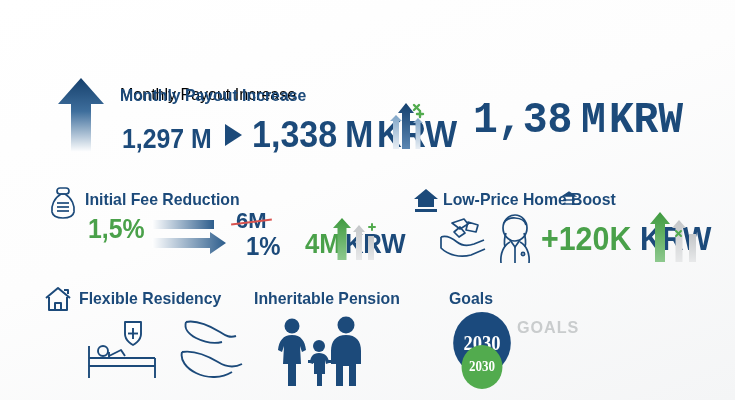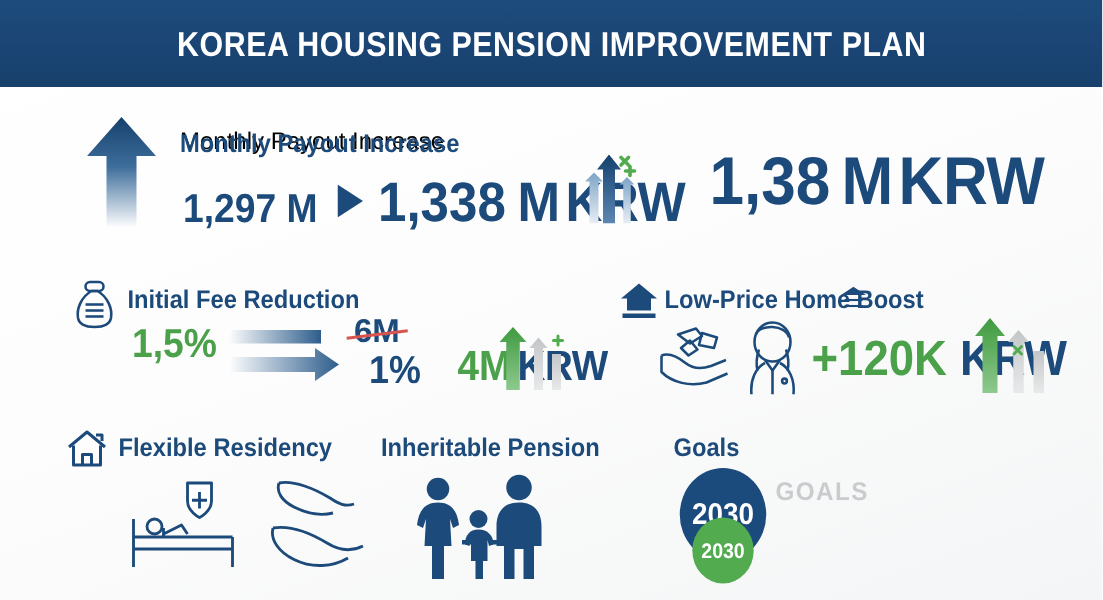--- a/index.html
+++ b/index.html
@@ -114,23 +114,20 @@
     transform: scaleX(0.93);
     transform-origin: left center;
     white-space: nowrap;
   }
 </style>
 </head>
 <body>
 
 <div id="infographic">
 
-  <div class="header-bar">
-    <div class="header-title">KOREA HOUSING PENSION IMPROVEMENT PLAN</div>
-  </div>
 
   <div class="block" style="left:58px; top:78px;">
     <svg class="big-arrow" viewBox="0 0 46 74" xmlns="http://www.w3.org/2000/svg">
       <defs>
         <linearGradient id="gradUp" x1="0" y1="0" x2="0" y2="1">
           <stop offset="0%" stop-color="#16406c"></stop>
           <stop offset="45%" stop-color="#3e6e9c"></stop>
           <stop offset="100%" stop-color="#ffffff"></stop>
         </linearGradient>
       </defs>
@@ -173,21 +170,21 @@
         <line x1="31" y1="2" x2="36" y2="7"></line>
         <line x1="36" y1="2" x2="31" y2="7"></line>
       </g>
       <g stroke="#52ab4e" stroke-width="2.4" stroke-linecap="round">
         <line x1="37" y1="8" x2="37" y2="14"></line>
         <line x1="34" y1="11" x2="40" y2="11"></line>
       </g>
     </svg>
   </div>
 
-  <div class="block row" style="left:473px; top:98px;">
+  <div class="block row" style="left:473px; top:98px;font-family:Liberation Mono, monospace;">
     <span class="bignum" style="font-size:45px;">1,38</span>
     <span class="bignum" style="font-size:45px;">M</span>
     <span class="bignum unit" style="font-size:45px; margin-left:1px;">KRW</span>
   </div>
 
   <div class="block" style="left:48px; top:186px;">
     <svg width="30" height="34" viewBox="0 0 30 34" fill="none" stroke="#1c4a7a" stroke-width="1.7">
       <path d="M12 2 h6 a3 3 0 0 1 0 6 h-6 a3 3 0 0 1 0 -6 z"></path>
       <path d="M13 8 C6 12 3 20 4 26 C5 31 10 32 15 32 C20 32 25 31 26 26 C27 20 24 12 17 8 Z"></path>
       <line x1="9" y1="17" x2="21" y2="17"></line>
@@ -351,21 +348,21 @@
       <circle cx="74" cy="9" r="8.5"></circle>
       <path d="M74 19 C64 19 59 25 59 35 L59 48 L64 48 L64 70 L71 70 L71 50 L77 50 L77 70 L84 70 L84 48 L89 48 L89 35 C89 25 84 19 74 19 Z"></path>
 
       <rect x="36" y="44" width="6" height="3"></rect>
       <rect x="55" y="44" width="6" height="3"></rect>
     </svg>
   </div>
 
   <div class="block sect-title" style="left:449px; top:289px;">Goals</div>
 
-  <div class="block" style="left:443px; top:312px; width:90px; height:80px;">
+  <div class="block" style="left:443px; top:312px; width:90px; height:80px;font-family:Liberation Serif, serif;">
     <div class="circle-navy" style="left:8px; top:0px;">2030</div>
     <div class="circle-green" style="left:17px; top:33px;">2030</div>
   </div>
 
   <div class="block goals-ghost" style="left:517px; top:318px;">GOALS</div>
 
 
 </div>
 
 </body></html>

